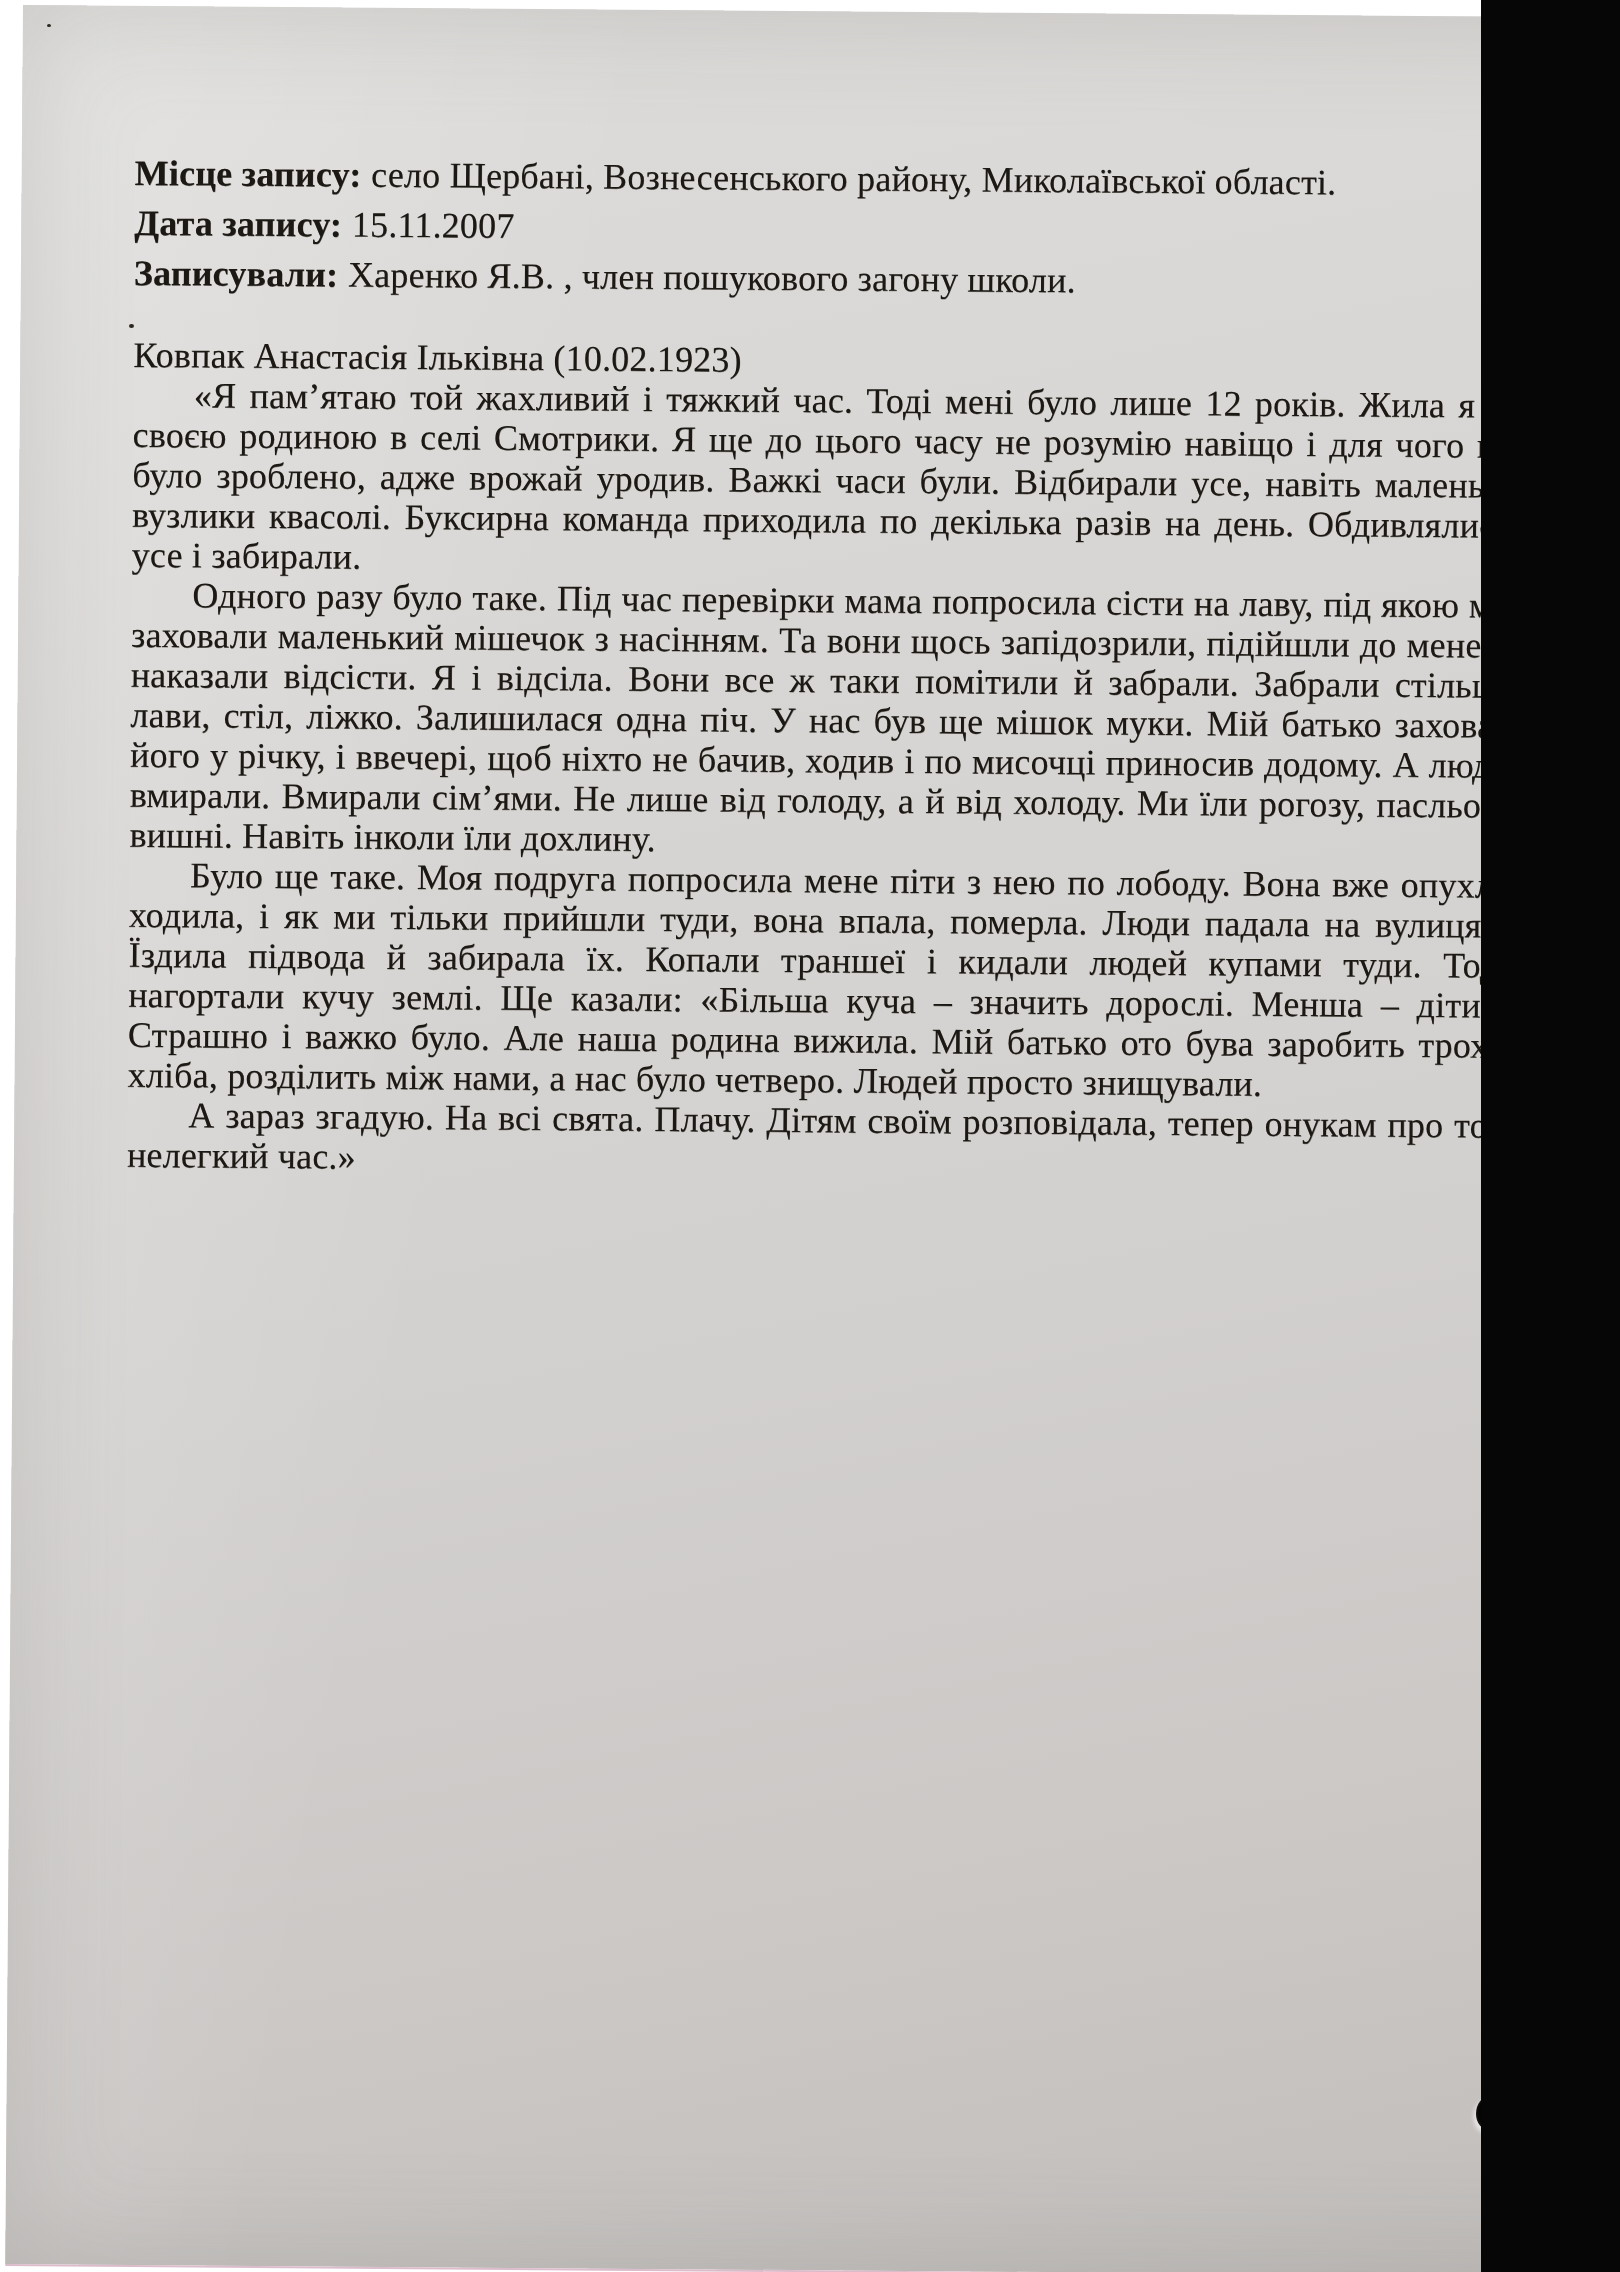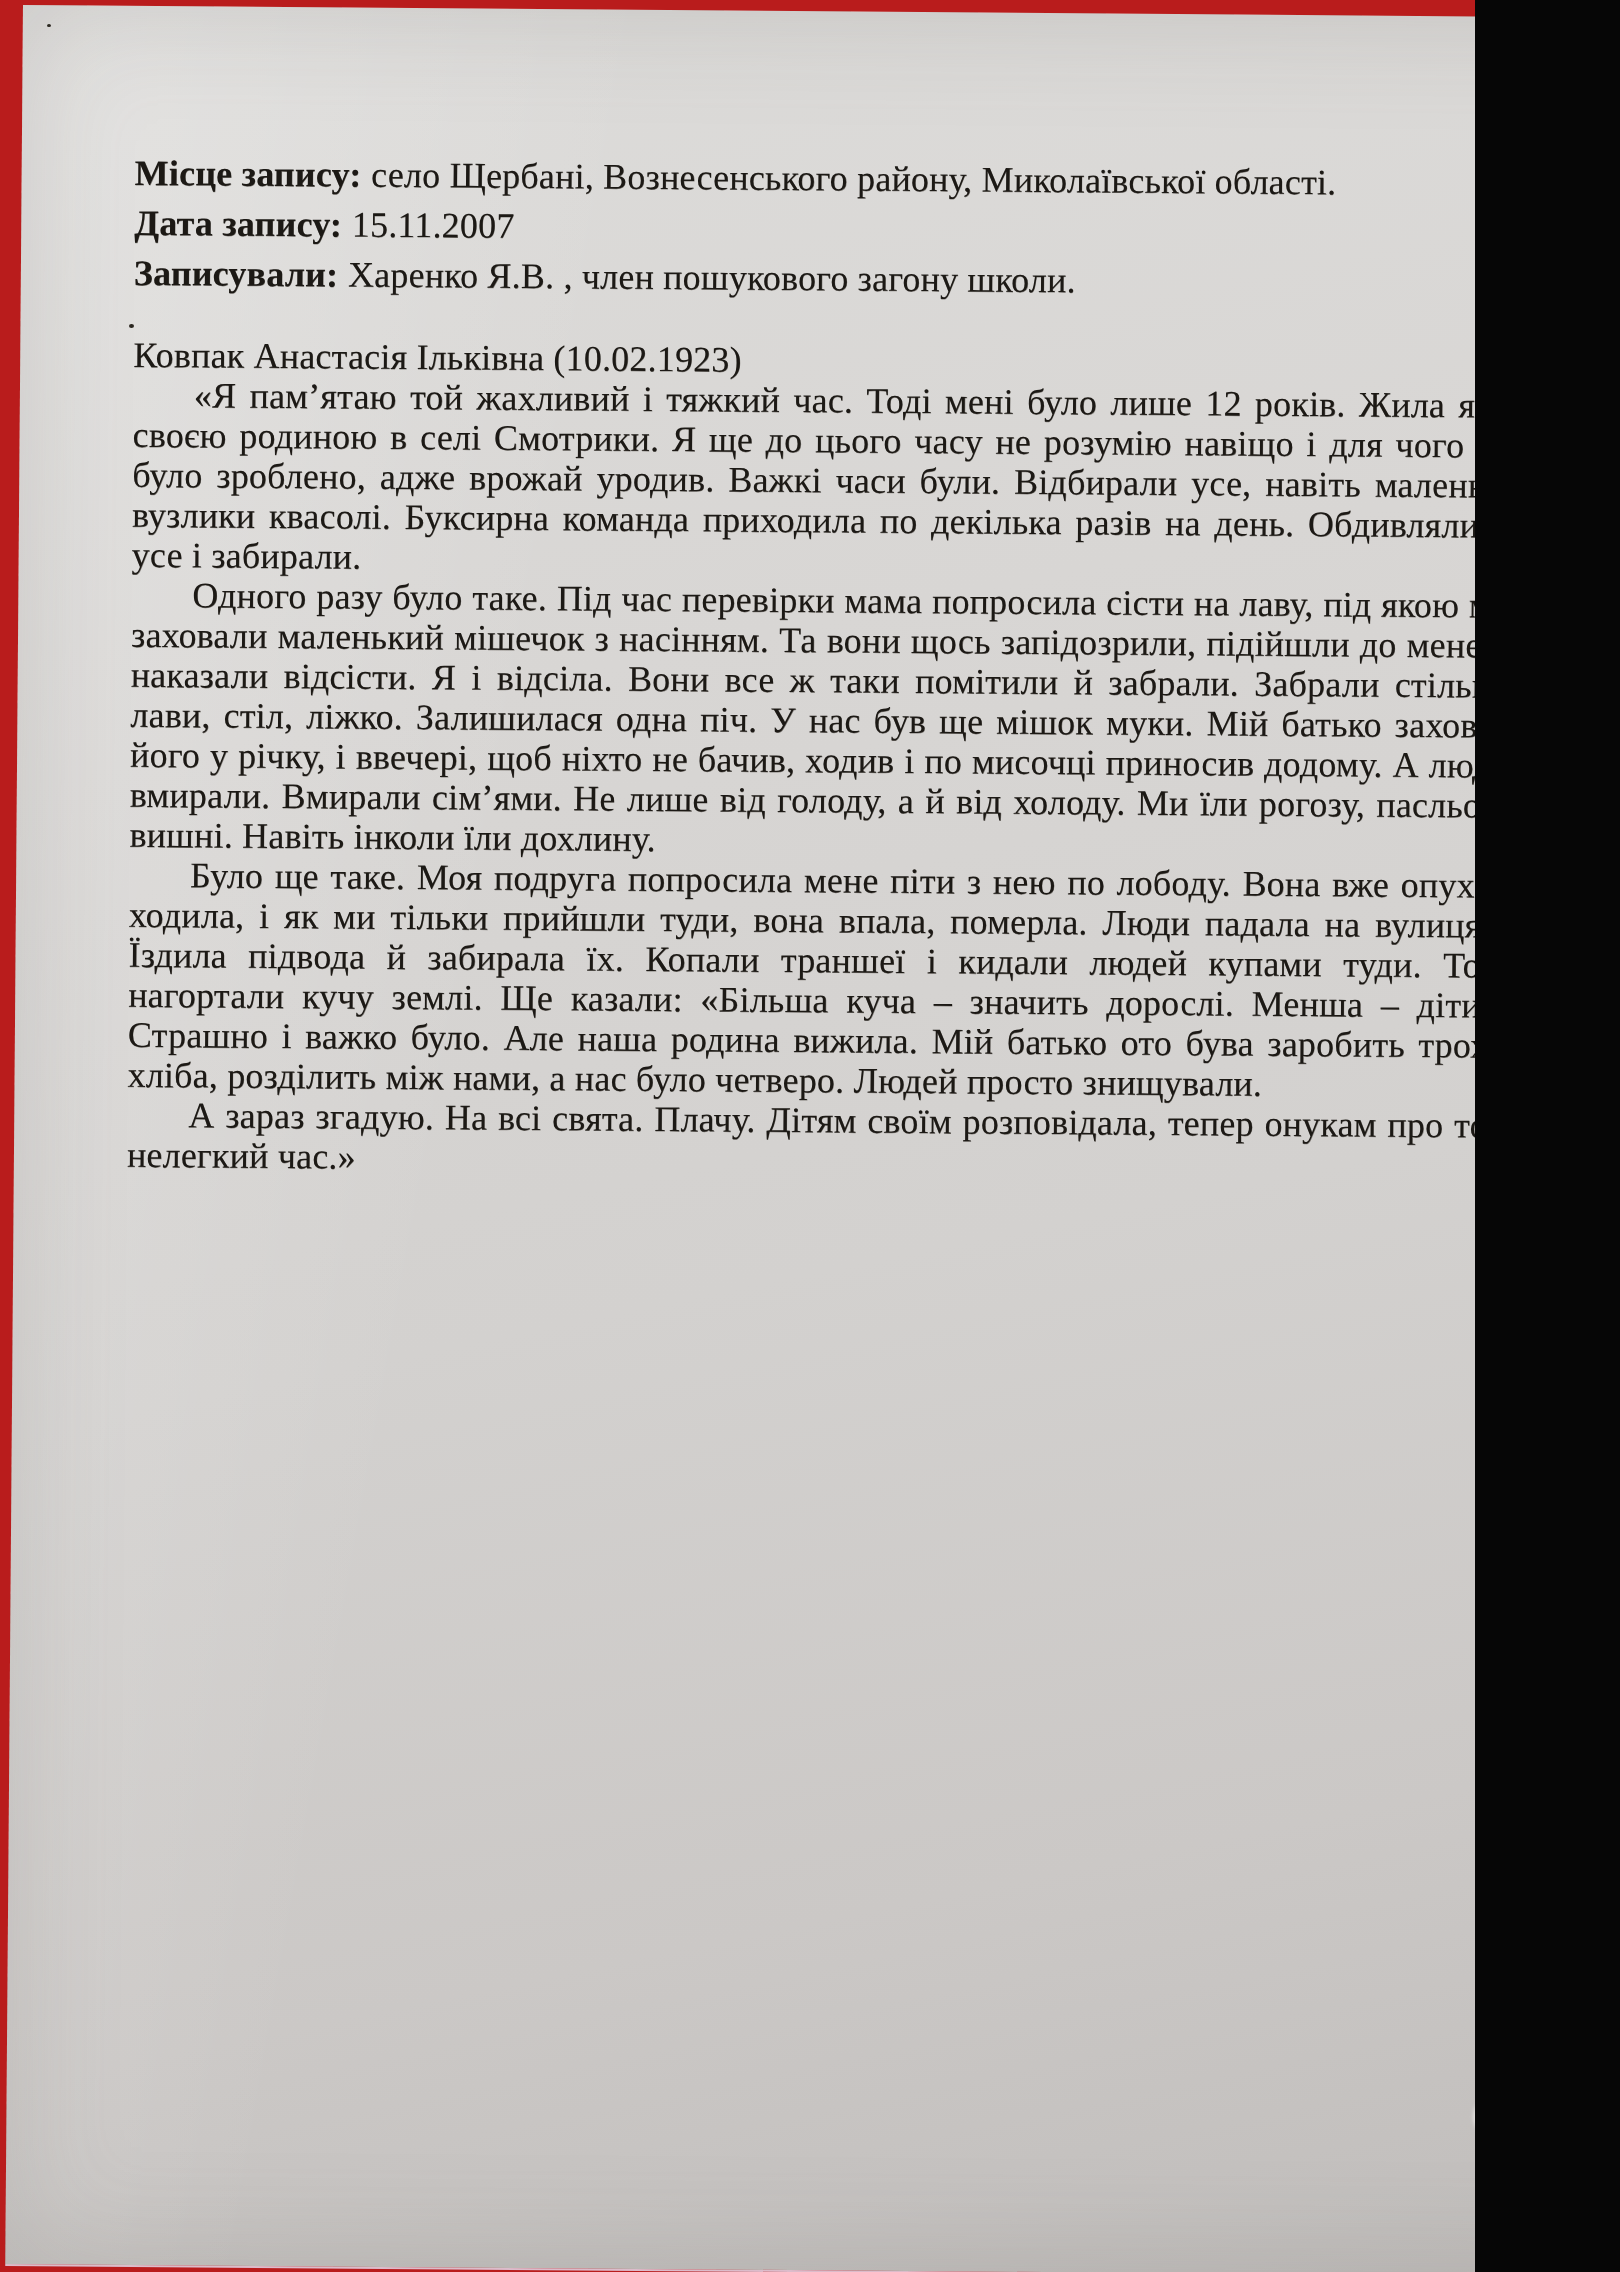--- a/index.html
+++ b/index.html
@@ -1,21 +1,22 @@
 <!DOCTYPE html>
 <html style="font-size:13px"><head>
 <meta charset="utf-8">
 <style>
   html, body { margin: 0; padding: 0; background: #060606; }
   .scan {
     position: relative;
     width: 1475px;
     height: 2273px;
-    background: #b91c1c;
+    background: #ffffff;
     overflow: hidden;
+    padding-left: 6px;
   }
   .paper {
     position: absolute;
     left: 22.6px;
     top: 4.8px;
     width: 1615px;
     height: 2259px;
     transform: rotate(0.45deg);
     transform-origin: 0 0;
     background:

